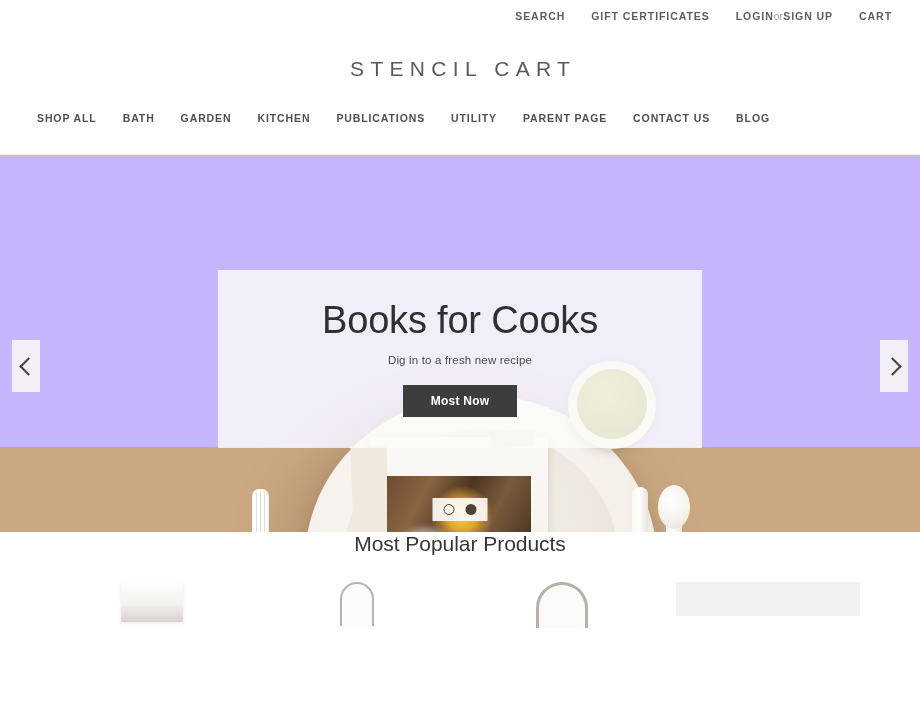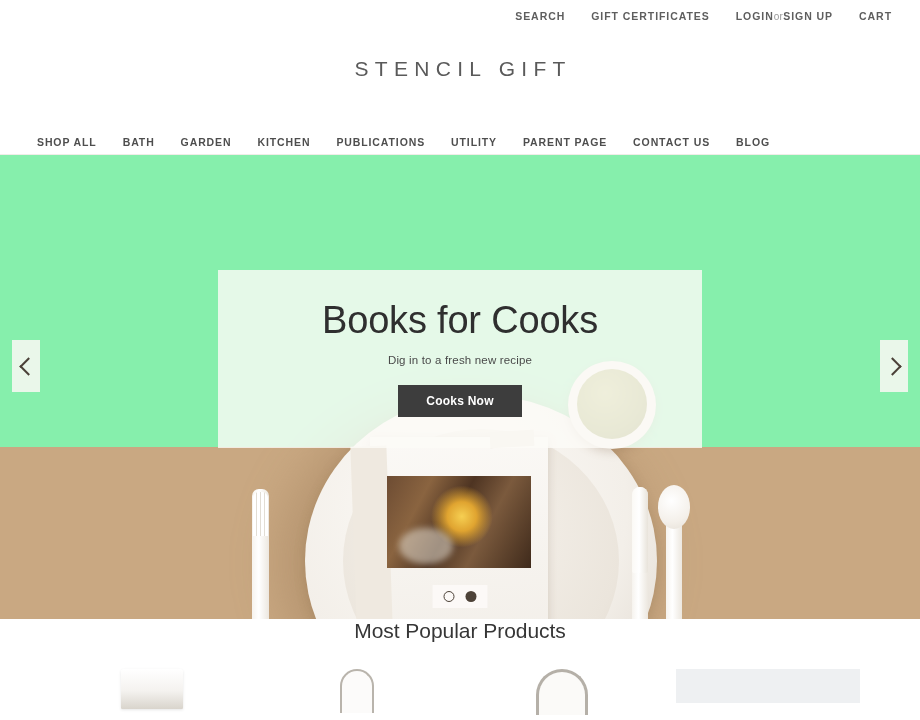--- a/index.html
+++ b/index.html
@@ -52,43 +52,43 @@
     letter-spacing:0.30em;
     color:#5a5a5a;
     text-indent:0.30em;
     cursor:pointer;
   }
 
   
   .mainnav {
     height:48px;
     display:flex;
-    align-items:flex-end;
+    align-items:flex-start;
     padding:0 24px;
     gap:0;
     background:#ffffff;
   }
   .nav-item {
     font-size:10.5px;
     letter-spacing:0.085em;
     font-weight:600;
     color:#4e4e4e;
     text-transform:uppercase;
     white-space:nowrap;
     padding:6px 13px;
     cursor:pointer;
   }
 
   .header-rule { height:1px; background:#f0ece8; }
 
   
   .hero {
     position:relative;
-    height:464px;
-    background:#86efac;
+    height:377px;
+    background:#c4b5fd;
     overflow:hidden;
   }
   
   .hero-table {
     position:absolute; left:0; right:0; top:292px; bottom:0;
     background:#c9a882;
   }
   
   .plate-shadow {
     position:absolute;
@@ -281,21 +281,21 @@
     <span class="acct">
       <span class="topbar-link">LOGIN</span>
       <span class="acct-or">or</span>
       <span class="topbar-link">SIGN UP</span>
     </span>
     <span class="topbar-link">CART</span>
   </div>
 </div>
 
 <div class="logo-wrap">
-  <div class="logo">STENCIL GIFT</div>
+  <div class="logo">STENCIL CART</div>
 </div>
 
 <nav class="mainnav">
   <span class="nav-item">SHOP ALL</span>
   <span class="nav-item">BATH</span>
   <span class="nav-item">GARDEN</span>
   <span class="nav-item">KITCHEN</span>
   <span class="nav-item">PUBLICATIONS</span>
   <span class="nav-item">UTILITY</span>
   <span class="nav-item">PARENT PAGE</span>
@@ -333,21 +333,21 @@
 
   </div>
   <div class="spoon">
     <div class="spoon-bowl"></div>
 
   </div>
 
   <div class="hero-overlay">
     <div class="hero-title">Books for Cooks</div>
     <div class="hero-sub">Dig in to a fresh new recipe</div>
-    <button class="hero-btn">Cooks Now</button>
+    <button class="hero-btn">Most Now</button>
   </div>
 
   <div class="arrow arrow-left">
     <span class="chev chev-l"></span>
   </div>
   <div class="arrow arrow-right">
     <span class="chev chev-r"></span>
   </div>
 
   <div class="dots">

